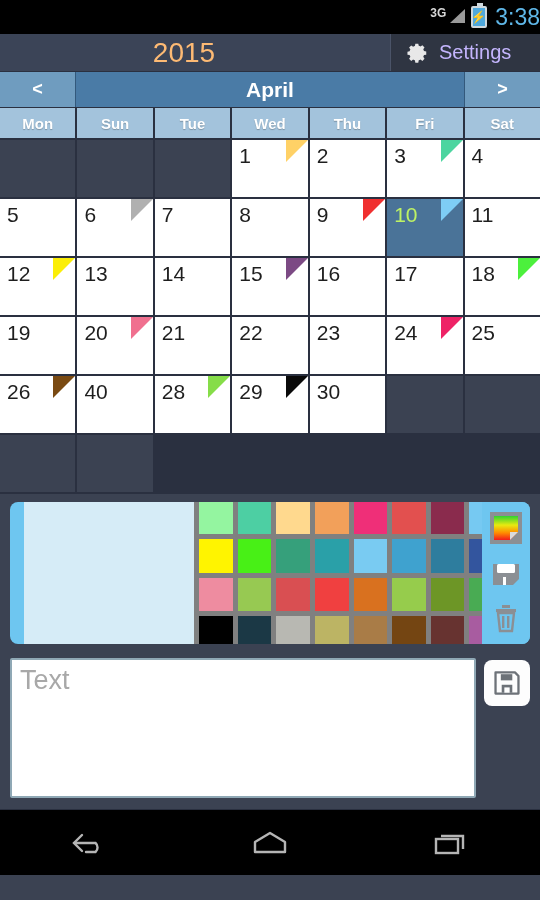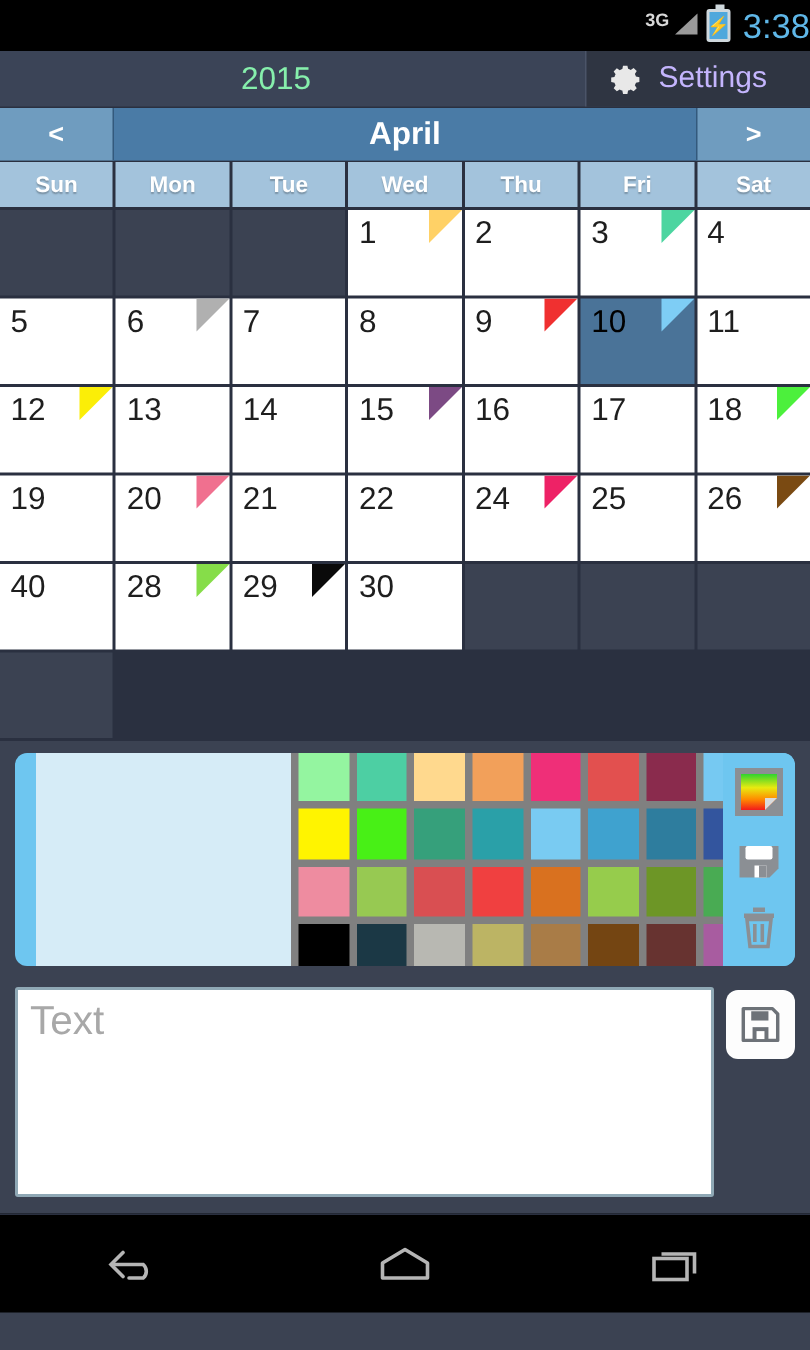--- a/index.html
+++ b/index.html
@@ -84,22 +84,22 @@
     background: #3b4457;
     display: flex;
     align-items: stretch;
     border-bottom: 1px solid #2a3040;
   }
   .titlebar-year {
     flex: 1;
     display: flex;
     align-items: center;
     justify-content: center;
-    color: #86efac;
-    font-size: 21px;
+    color: #fdba74;
+    font-size: 28px;
     padding-right: 22px;
   }
   .titlebar-settings {
     width: 150px;
     background: #2f3542;
     border-left: 1px solid #4b5468;
     display: flex;
     align-items: center;
     gap: 10px;
     padding-left: 16px;
@@ -174,21 +174,21 @@
   }
   .daycell.blank { background: #3b4252; }
   .daycell.selected { background: #4a7398; }
   .daynum {
     position: absolute;
     left: 7px; top: 4px;
     font-size: 21px;
     color: #1e1e1e;
     line-height: 1.1;
   }
-  .daycell.selected .daynum { color: #000000; }
+  .daycell.selected .daynum { color: #bef264; }
   .corner {
     position: absolute;
     top: 0; right: 0;
     width: 0; height: 0;
     border-top: 22px solid transparent;
     border-right: 22px solid transparent;
   }
 
   
   .editor {
@@ -325,22 +325,22 @@
     </div>
   </div>
 
   <div class="monthbar">
     <div class="month-arrow">&lt;</div>
     <div class="month-name">April</div>
     <div class="month-arrow right">&gt;</div>
   </div>
 
   <div class="weekdays" id="weekdays">
+      <div class="weekday">Mon</div>
       <div class="weekday">Sun</div>
-      <div class="weekday">Mon</div>
       <div class="weekday">Tue</div>
       <div class="weekday">Wed</div>
       <div class="weekday">Thu</div>
       <div class="weekday">Fri</div>
       <div class="weekday">Sat</div>
     </div>
 
   <div class="calgrid" id="calgrid">
       <div class="daycell blank"></div>
       <div class="daycell blank"></div>
@@ -412,20 +412,23 @@
       </div>
       <div class="daycell">
         <div class="daynum">20</div>
         <div class="corner" style="border-top-color: rgb(240, 112, 143);"></div>
       </div>
       <div class="daycell">
         <div class="daynum">21</div>
       </div>
       <div class="daycell">
         <div class="daynum">22</div>
+      </div>
+      <div class="daycell">
+        <div class="daynum">23</div>
       </div>
       <div class="daycell">
         <div class="daynum">24</div>
         <div class="corner" style="border-top-color: rgb(238, 34, 102);"></div>
       </div>
       <div class="daycell">
         <div class="daynum">25</div>
       </div>
       <div class="daycell">
         <div class="daynum">26</div>

